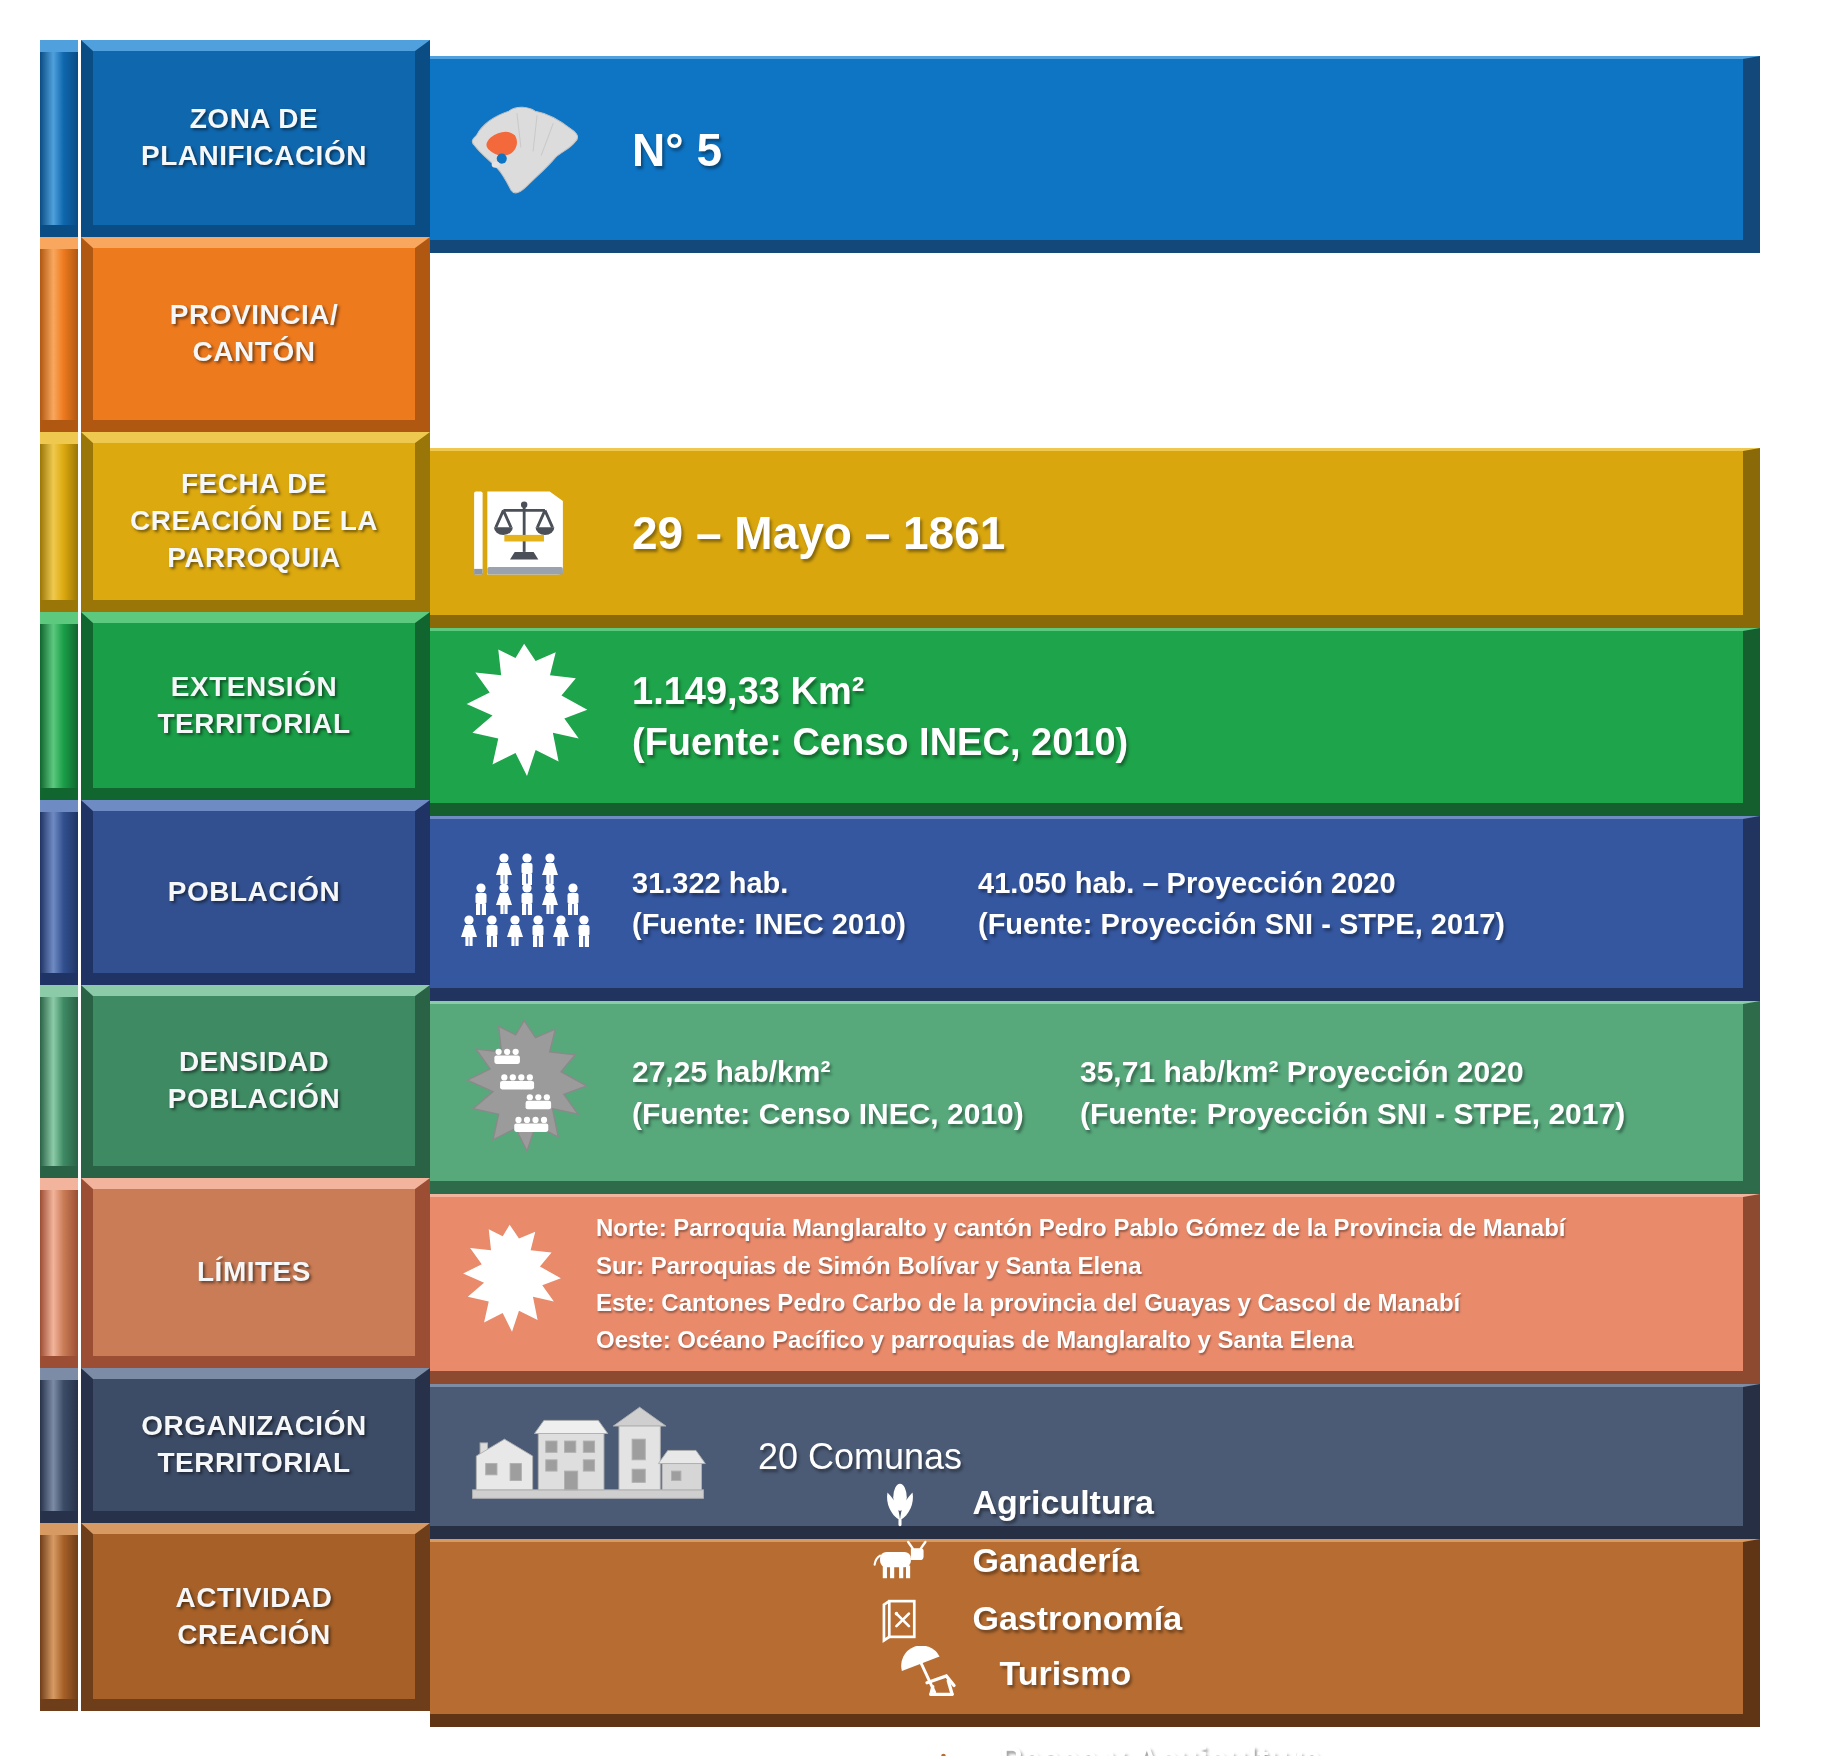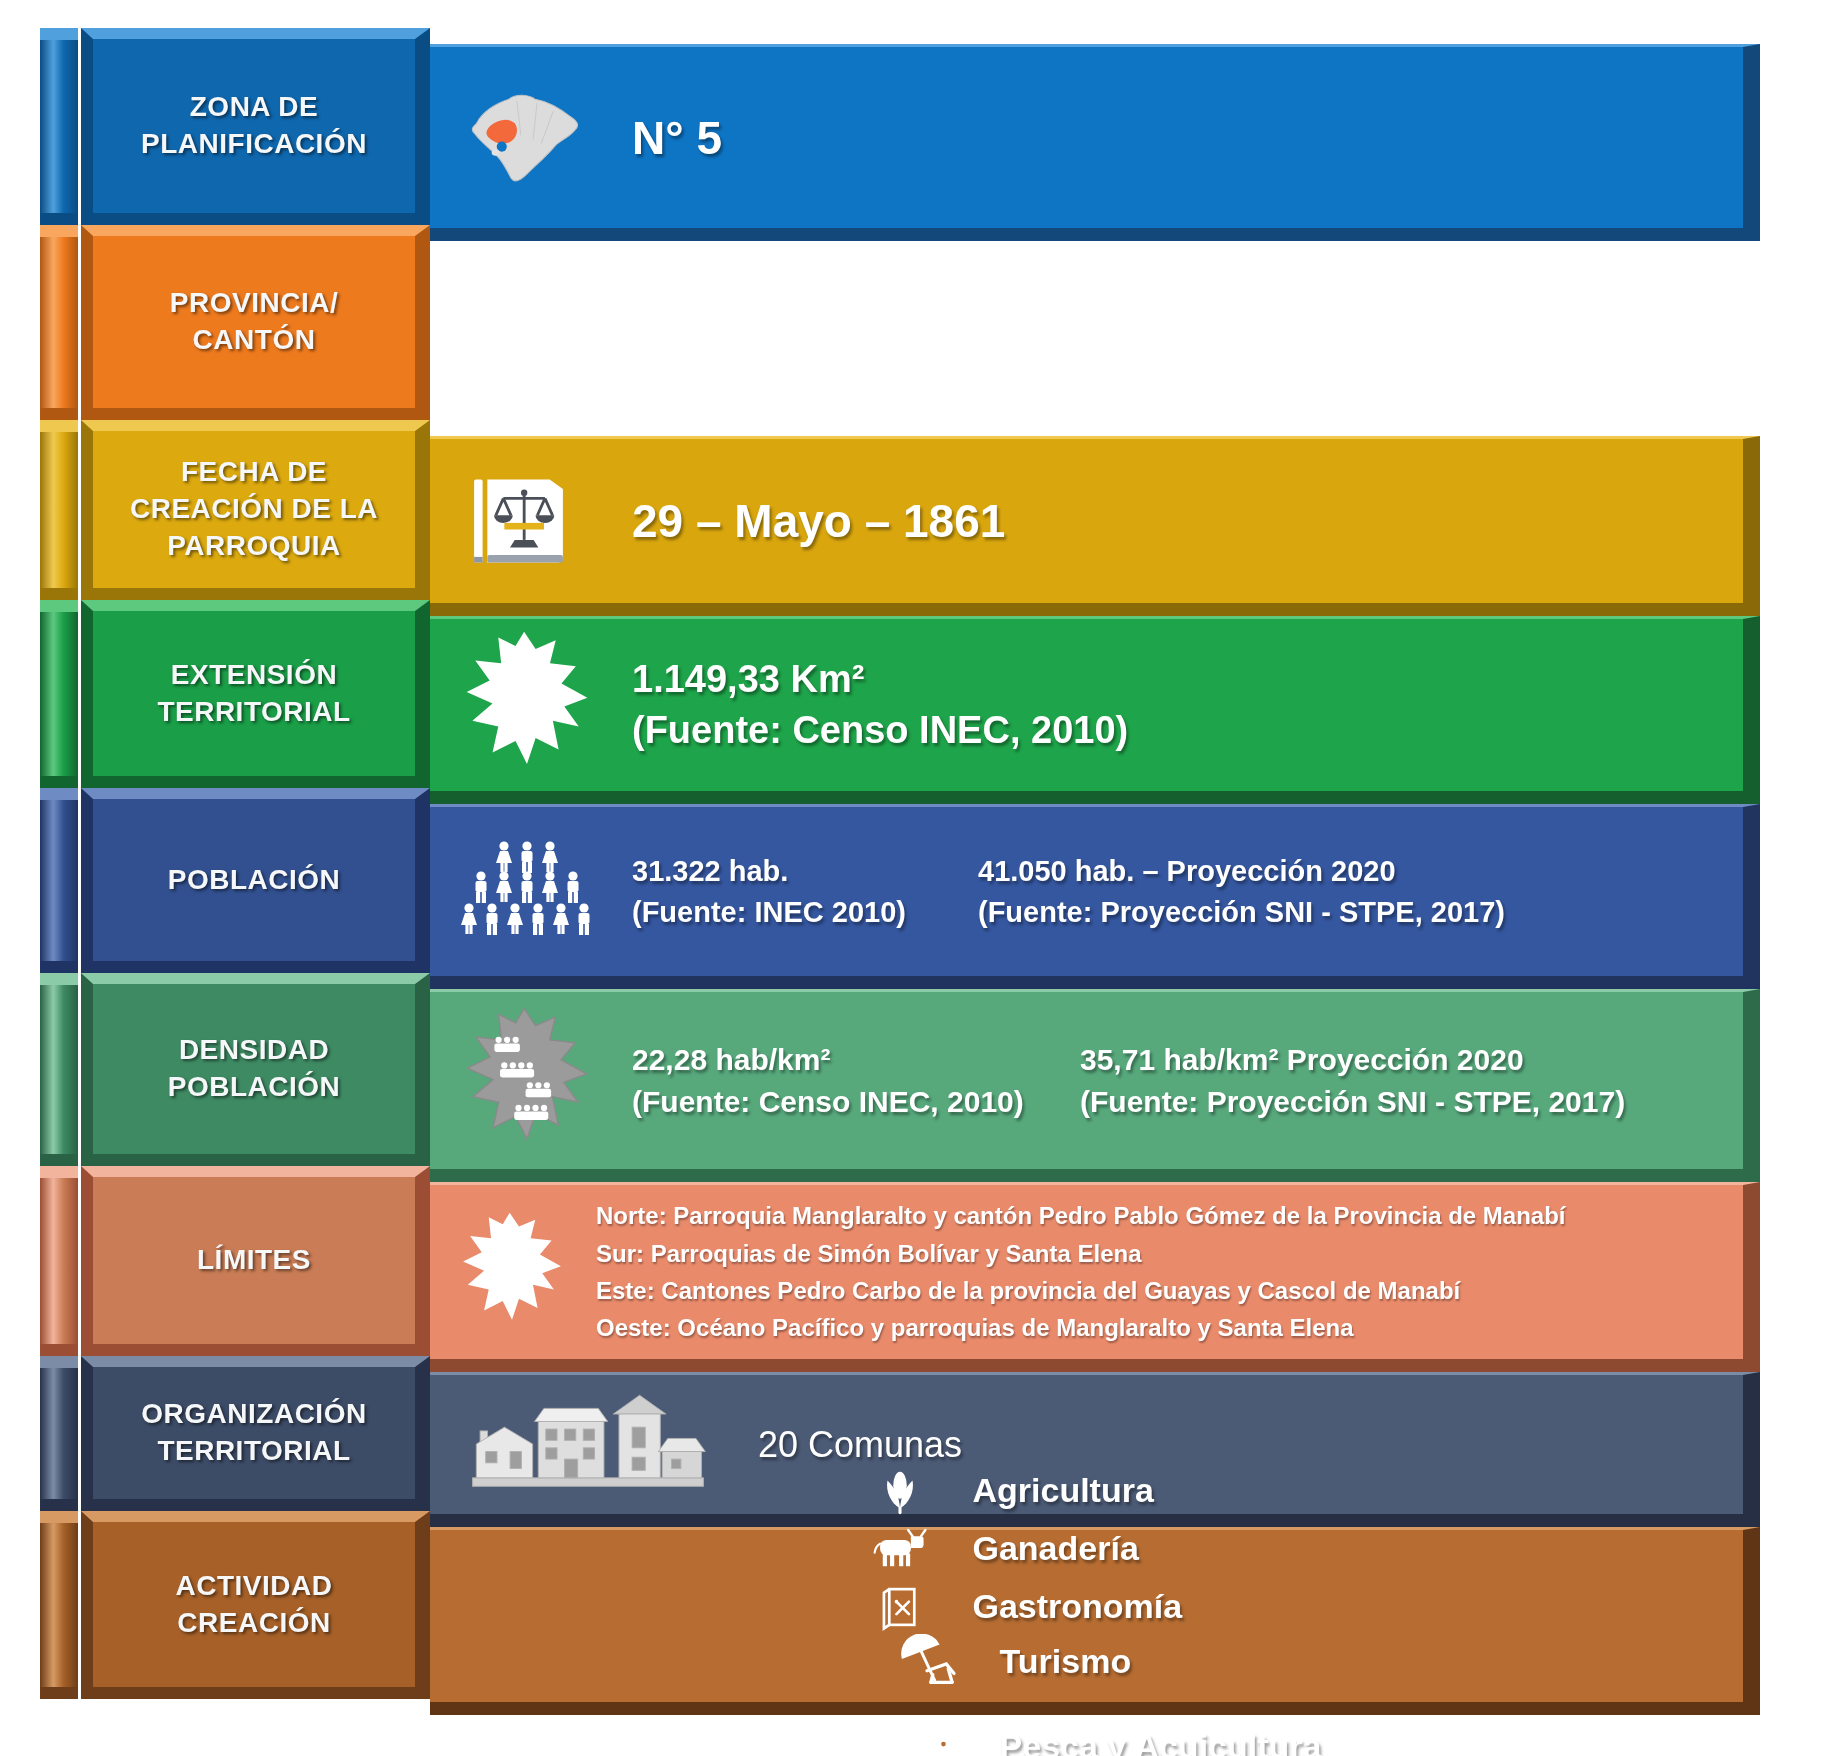--- a/index.html
+++ b/index.html
@@ -1,21 +1,21 @@
 <!DOCTYPE html>
 <html lang="es"><head>
 <meta charset="utf-8">
 <style>
   html,body{margin:0;padding:0;}
   body{
     width:1832px;height:1756px;background:#ffffff;overflow:hidden;
     font-family:"Liberation Sans", sans-serif;position:relative;
   }
   *{box-sizing:border-box;}
-  .infographic{position:absolute;left:40px;top:28px;width:1720px;}
+  .infographic{position:absolute;left:40px;top:40px;width:1720px;}
   .row{display:flex;align-items:stretch;}
   .r1{height:197px}.r2{height:195px}.r3{height:180px}.r4{height:188px}
   .r5{height:185px}.r6{height:193px}.r7{height:190px}.r8{height:155px}.r9{height:188px}
 
   
   .spine{
     width:38px;margin-right:3px;flex:none;
     background:linear-gradient(90deg,var(--dark) 0%,var(--light) 35%,var(--label) 62%,var(--dark) 100%);
     border-top:12px solid var(--light);
     border-bottom:12px solid var(--dark);
@@ -232,21 +232,21 @@
                 <circle cx="6" r="2.2"></circle>
                 <circle cx="12" r="2.2"></circle>
                 <circle cx="18" r="2.2"></circle>
                 <rect x="-3" y="2.5" width="24" height="6" rx="1.5"></rect>
               </g>
           </g>
         </svg>
       </span>
       <div class="cols">
         <div class="col-txt c1-den">
-          <div>22,28 hab/km²</div>
+          <div>27,25 hab/km²</div>
           <div>(Fuente: Censo INEC, 2010)</div>
         </div>
         <div class="col-txt">
           <div>35,71 hab/km² Proyección 2020</div>
           <div>(Fuente: Proyección SNI - STPE, 2017)</div>
         </div>
       </div>
     </div>
   </div>
 

